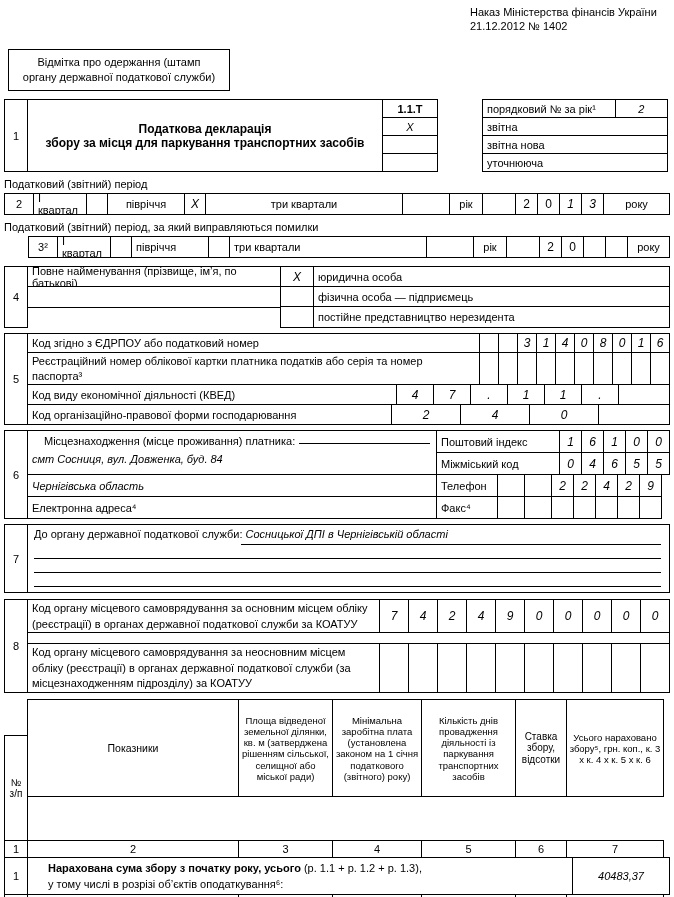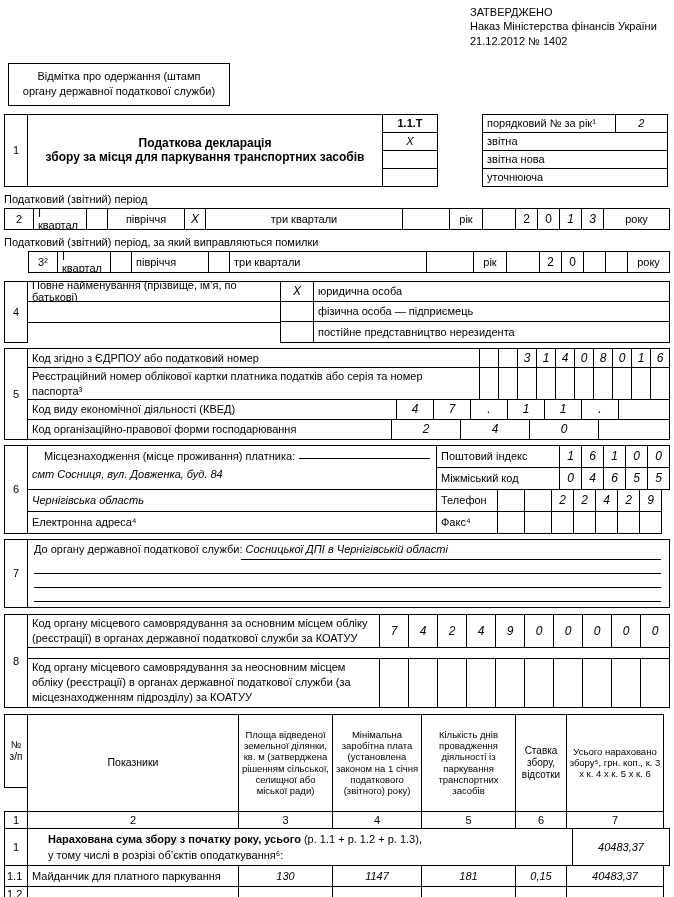--- a/index.html
+++ b/index.html
@@ -33,21 +33,20 @@
   .fillline { flex:1; border-bottom:1px solid #000; margin:0 2px 3px 4px; }
   .s7line { border-bottom:1px solid #000; height:14px; }
   .hdr { font-size:9.5px; line-height:1.18; text-align:center;
          display:flex; flex-direction:column; justify-content:center; padding:2px; }
 </style>
 </head>
 <body>
 <div class="page">
 
 <div class="approval">
-  <div>ЗАТВЕРДЖЕНО</div>
   <div>Наказ Міністерства фінансів України</div>
   <div>21.12.2012 № 1402</div>
 </div>
 
 <div class="stampbox">
   <div>Відмітка про одержання (штамп</div>
   <div>органу державної податкової служби)</div>
 </div>
 
 <div class="sec row" style="margin-top:8px;">
@@ -270,21 +269,21 @@
       <div class="cell dg" style="width:30px; height:50px;"></div>
       <div class="cell dg" style="width:30px; height:50px;"></div>
       <div class="cell dg" style="width:30px; height:50px;"></div>
       <div class="cell dg" style="width:30px; height:50px;"></div>
     </div>
   </div>
 </div>
 
 <div class="sec vstack" style="margin-top:6px;">
   <div class="row">
-    <div class="cell hdr" style="width:24px; height:74px; font-size:10px;">№ з/п</div>
+    <div class="cell hdr" style="width:24px; height:106px; font-size:10px;margin-top:36px;">№ з/п</div>
     <div class="cell hdr" style="width:212px; height:98px; font-size:10.5px;">Показники</div>
     <div class="cell hdr" style="width:95px; height:98px;">Площа відведеної земельної ділянки, кв. м (затверджена рішенням сільської, селищної або міської ради)</div>
     <div class="cell hdr" style="width:90px; height:98px;">Мінімальна заробітна плата (установлена законом на 1 січня податкового (звітного) року)</div>
     <div class="cell hdr" style="width:95px; height:98px;">Кількість днів провадження діяльності із паркування транспортних засобів</div>
     <div class="cell hdr" style="width:52px; height:98px; font-size:10px;">Ставка збору, відсотки</div>
     <div class="cell hdr" style="width:98px; height:98px;">Усього нараховано збору⁵, грн. коп., к. 3 х к. 4 х к. 5 х к. 6</div>
   </div>
   <div class="row">
     <div class="cell midc" style="width:24px; height:18px;">1</div>
     <div class="cell midc" style="width:212px; height:18px;">2</div>

